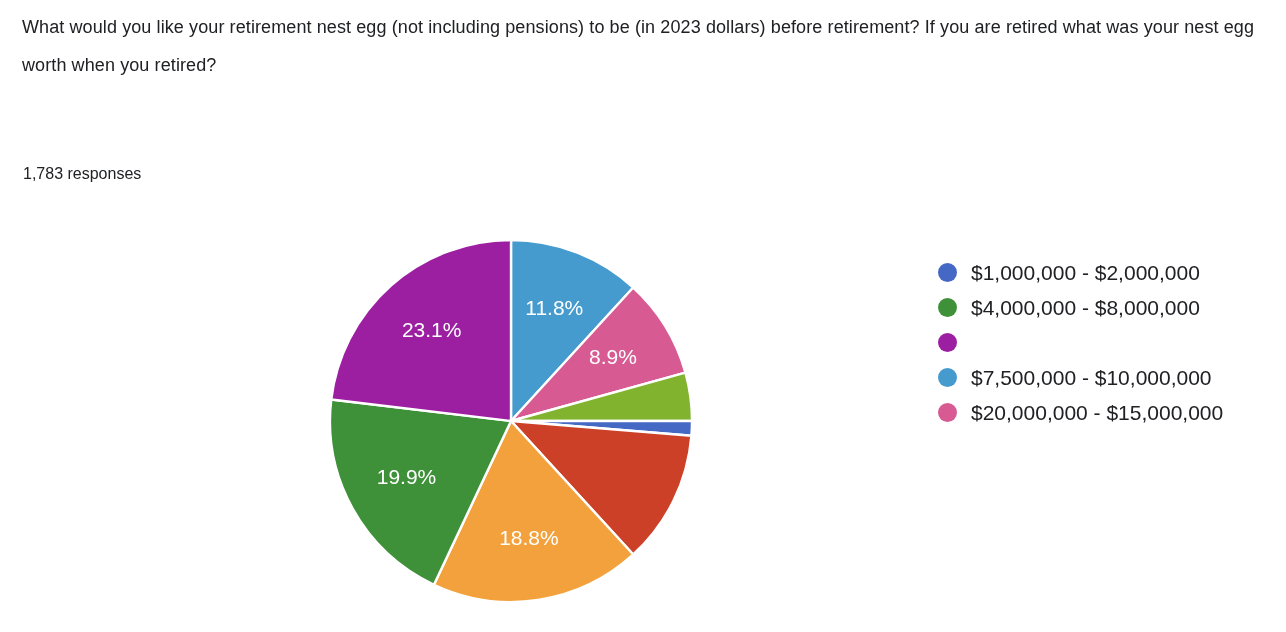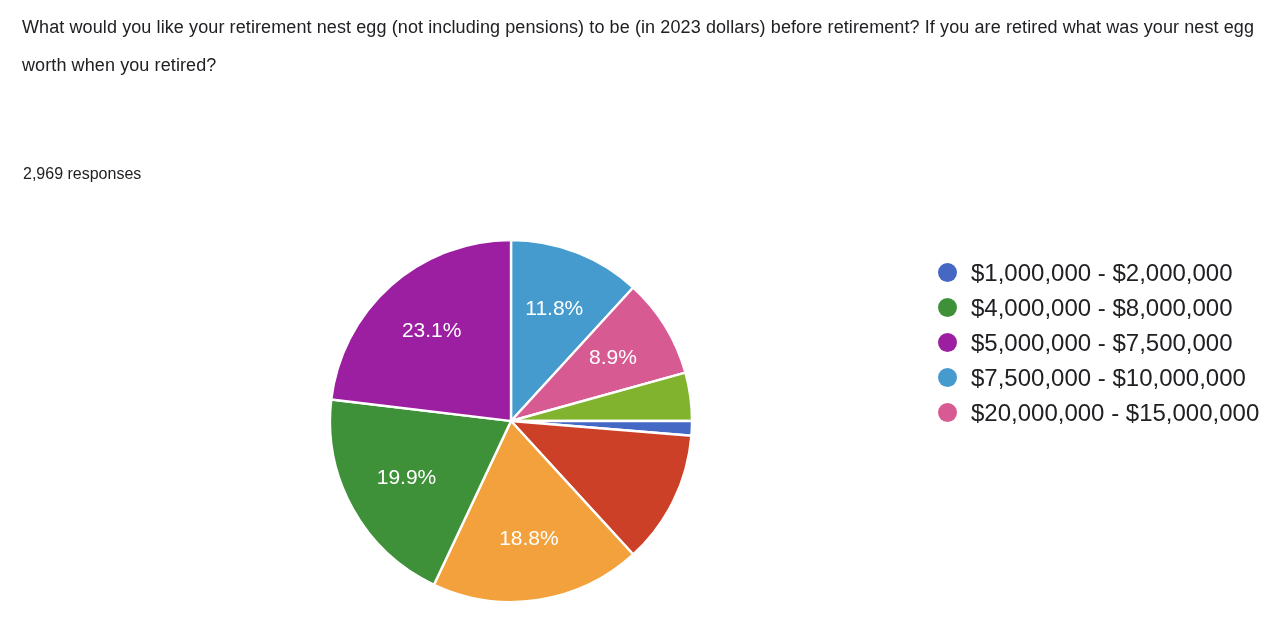--- a/index.html
+++ b/index.html
@@ -79,34 +79,34 @@
     height: 35px;
   }
   .legend-swatch {
     width: 19px;
     height: 19px;
     border-radius: 50%;
     flex: 0 0 19px;
     margin-right: 14px;
   }
   .legend-label {
-    font-size: 24px;
+    font-size: 21px;
     line-height: 22px;
     color: #202124;
     white-space: nowrap;
   }
 </style>
 </head>
 <body>
 
 <div id="page">
 
   <div class="question-title">What would you like your retirement nest egg (not including pensions) to be (in 2023 dollars) before retirement? If you are retired what was your nest egg worth when you retired?</div>
 
-  <div class="response-count">2,969 responses</div>
+  <div class="response-count">1,783 responses</div>
 
   <div class="chart-area">
 
     <div class="pie-wrap">
       <svg class="pie-svg" id="pie-svg" width="410" height="392" viewBox="0 0 410 392">
           <path d="M 203 181 L 203 0 A 181 181 0 0 1 325.23523826990544 47.510125758170545 Z" fill="#459bce" stroke="#ffffff" stroke-width="2.4" stroke-linejoin="round"></path>
           <path d="M 203 181 L 325.23523826990544 47.510125758170545 A 181 181 0 0 1 377.43398577049174 132.69073993301205 Z" fill="#d75b92" stroke="#ffffff" stroke-width="2.4" stroke-linejoin="round"></path>
           <path d="M 203 181 L 377.43398577049174 132.69073993301205 A 181 181 0 0 1 384 181.00000000000006 Z" fill="#81b32e" stroke="#ffffff" stroke-width="2.4" stroke-linejoin="round"></path>
           <path d="M 203 181 L 384 181.00000000000006 A 181 181 0 0 1 383.3965329741594 195.7679006938366 Z" fill="#4668c5" stroke="#ffffff" stroke-width="2.4" stroke-linejoin="round"></path>
           <path d="M 203 181 L 383.3965329741594 195.7679006938366 A 181 181 0 0 1 325.2352382699054 314.4898742418295 Z" fill="#cb4026" stroke="#ffffff" stroke-width="2.4" stroke-linejoin="round"></path>
@@ -125,21 +125,20 @@
         <div class="legend-item">
           <span class="legend-swatch" style="background: rgb(70, 104, 197);"></span>
           <span class="legend-label">$1,000,000 - $2,000,000</span>
         </div>
         <div class="legend-item">
           <span class="legend-swatch" style="background: rgb(63, 145, 57);"></span>
           <span class="legend-label">$4,000,000 - $8,000,000</span>
         </div>
         <div class="legend-item">
           <span class="legend-swatch" style="background: rgb(155, 31, 160);"></span>
-          <span class="legend-label">$5,000,000 - $7,500,000</span>
         </div>
         <div class="legend-item">
           <span class="legend-swatch" style="background: rgb(69, 155, 206);"></span>
           <span class="legend-label">$7,500,000 - $10,000,000</span>
         </div>
         <div class="legend-item">
           <span class="legend-swatch" style="background: rgb(215, 91, 146);"></span>
           <span class="legend-label">$20,000,000 - $15,000,000</span>
         </div>
       </div>

